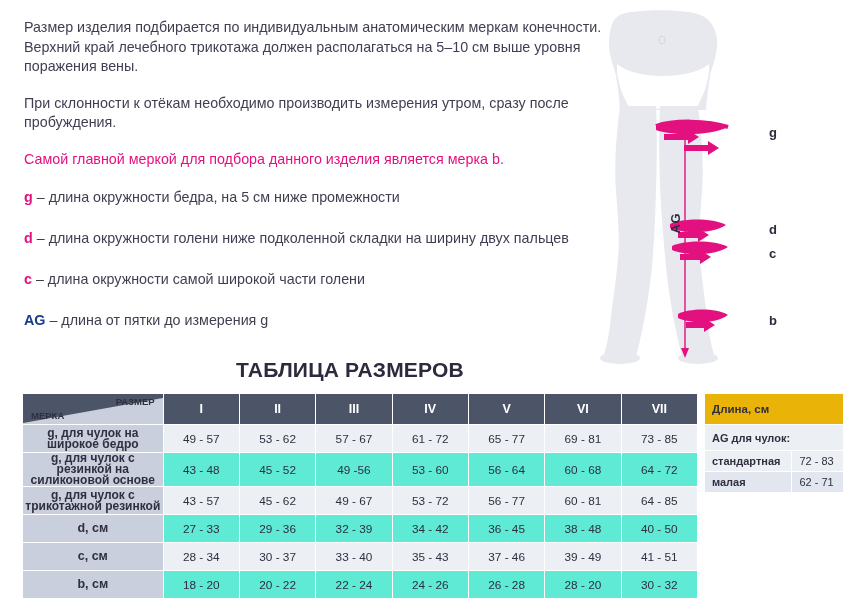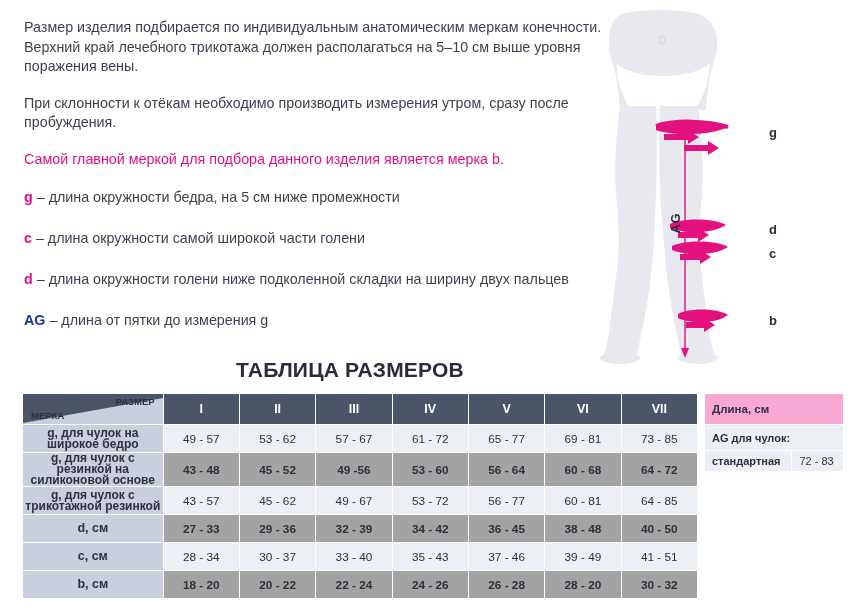--- a/index.html
+++ b/index.html
@@ -142,37 +142,37 @@
   }
   .row-label.big {
     font-size: 12.5px;
   }
   td.val {
     background: #eceff4;
     height: 28px;
     font-size: 11.8px;
     color: #2f2f40;
   }
-  tr.alt td.val { background: #a3a3a3; font-weight: bold; }
+  tr.alt td.val { background: #5eead4; }
 
   
   .len-table {
     position: absolute;
     left: 704px; top: 393px;
     width: 140px;
     border-collapse: collapse;
     font-size: 11.5px;
   }
   .len-table td {
     border: 1px solid #ffffff;
     padding: 4px 7px;
     color: #2f2f40;
   }
   .len-head {
-    background: #f9a8d4;
+    background: #eab308;
     font-weight: bold;
     font-size: 11.5px;
     height: 31px;
   }
   .len-sub {
     background: #eceff4;
     font-weight: bold;
     font-size: 11px;
     height: 26px;
   }
@@ -187,24 +187,24 @@
 
   <div class="text-col">
     <p class="para">Размер изделия подбирается по индивидуальным анатомическим меркам конечности. Верхний край лечебного трикотажа должен располагаться на 5–10 см выше уровня поражения вены.</p>
     <p class="para">При склонности к отёкам необходимо производить измерения утром, сразу после пробуждения.</p>
     <p class="para-pink">Самой главной меркой для подбора данного изделия является мерка b.</p>
 
     <p class="legend">
       <span class="k">g</span><span> – длина окружности бедра, на 5 см ниже промежности</span>
     </p>
     <p class="legend">
-      <span class="k">c</span><span> – длина окружности самой широкой части голени</span>
+      <span class="k">d</span><span> – длина окружности голени ниже подколенной складки на ширину двух пальцев</span>
     </p>
     <p class="legend">
-      <span class="k">d</span><span> – длина окружности голени ниже подколенной складки на ширину двух пальцев</span>
+      <span class="k">c</span><span> – длина окружности самой широкой части голени</span>
     </p>
     <p class="legend">
       <span class="k-ag">AG</span><span> – длина от пятки до измерения g</span>
     </p>
   </div>
 
   <div class="illus">
     <svg width="295" height="358" viewBox="0 0 295 358">
 
       <path d="M62,8 C80,3 120,3 138,8 C150,12 156,22 157,34 C158,48 152,60 150,70
@@ -346,16 +346,20 @@
       <tr>
         <td class="len-head" colspan="2">Длина, см</td>
       </tr>
       <tr>
         <td class="len-sub" colspan="2">AG для чулок:</td>
       </tr>
       <tr>
         <td class="len-name">стандартная</td>
         <td class="len-val">72 - 83</td>
       </tr>
+      <tr class="alt2">
+        <td class="len-name">малая</td>
+        <td class="len-val">62 - 71</td>
+      </tr>
     </tbody>
   </table>
 
 </div>
 
 </body></html>

